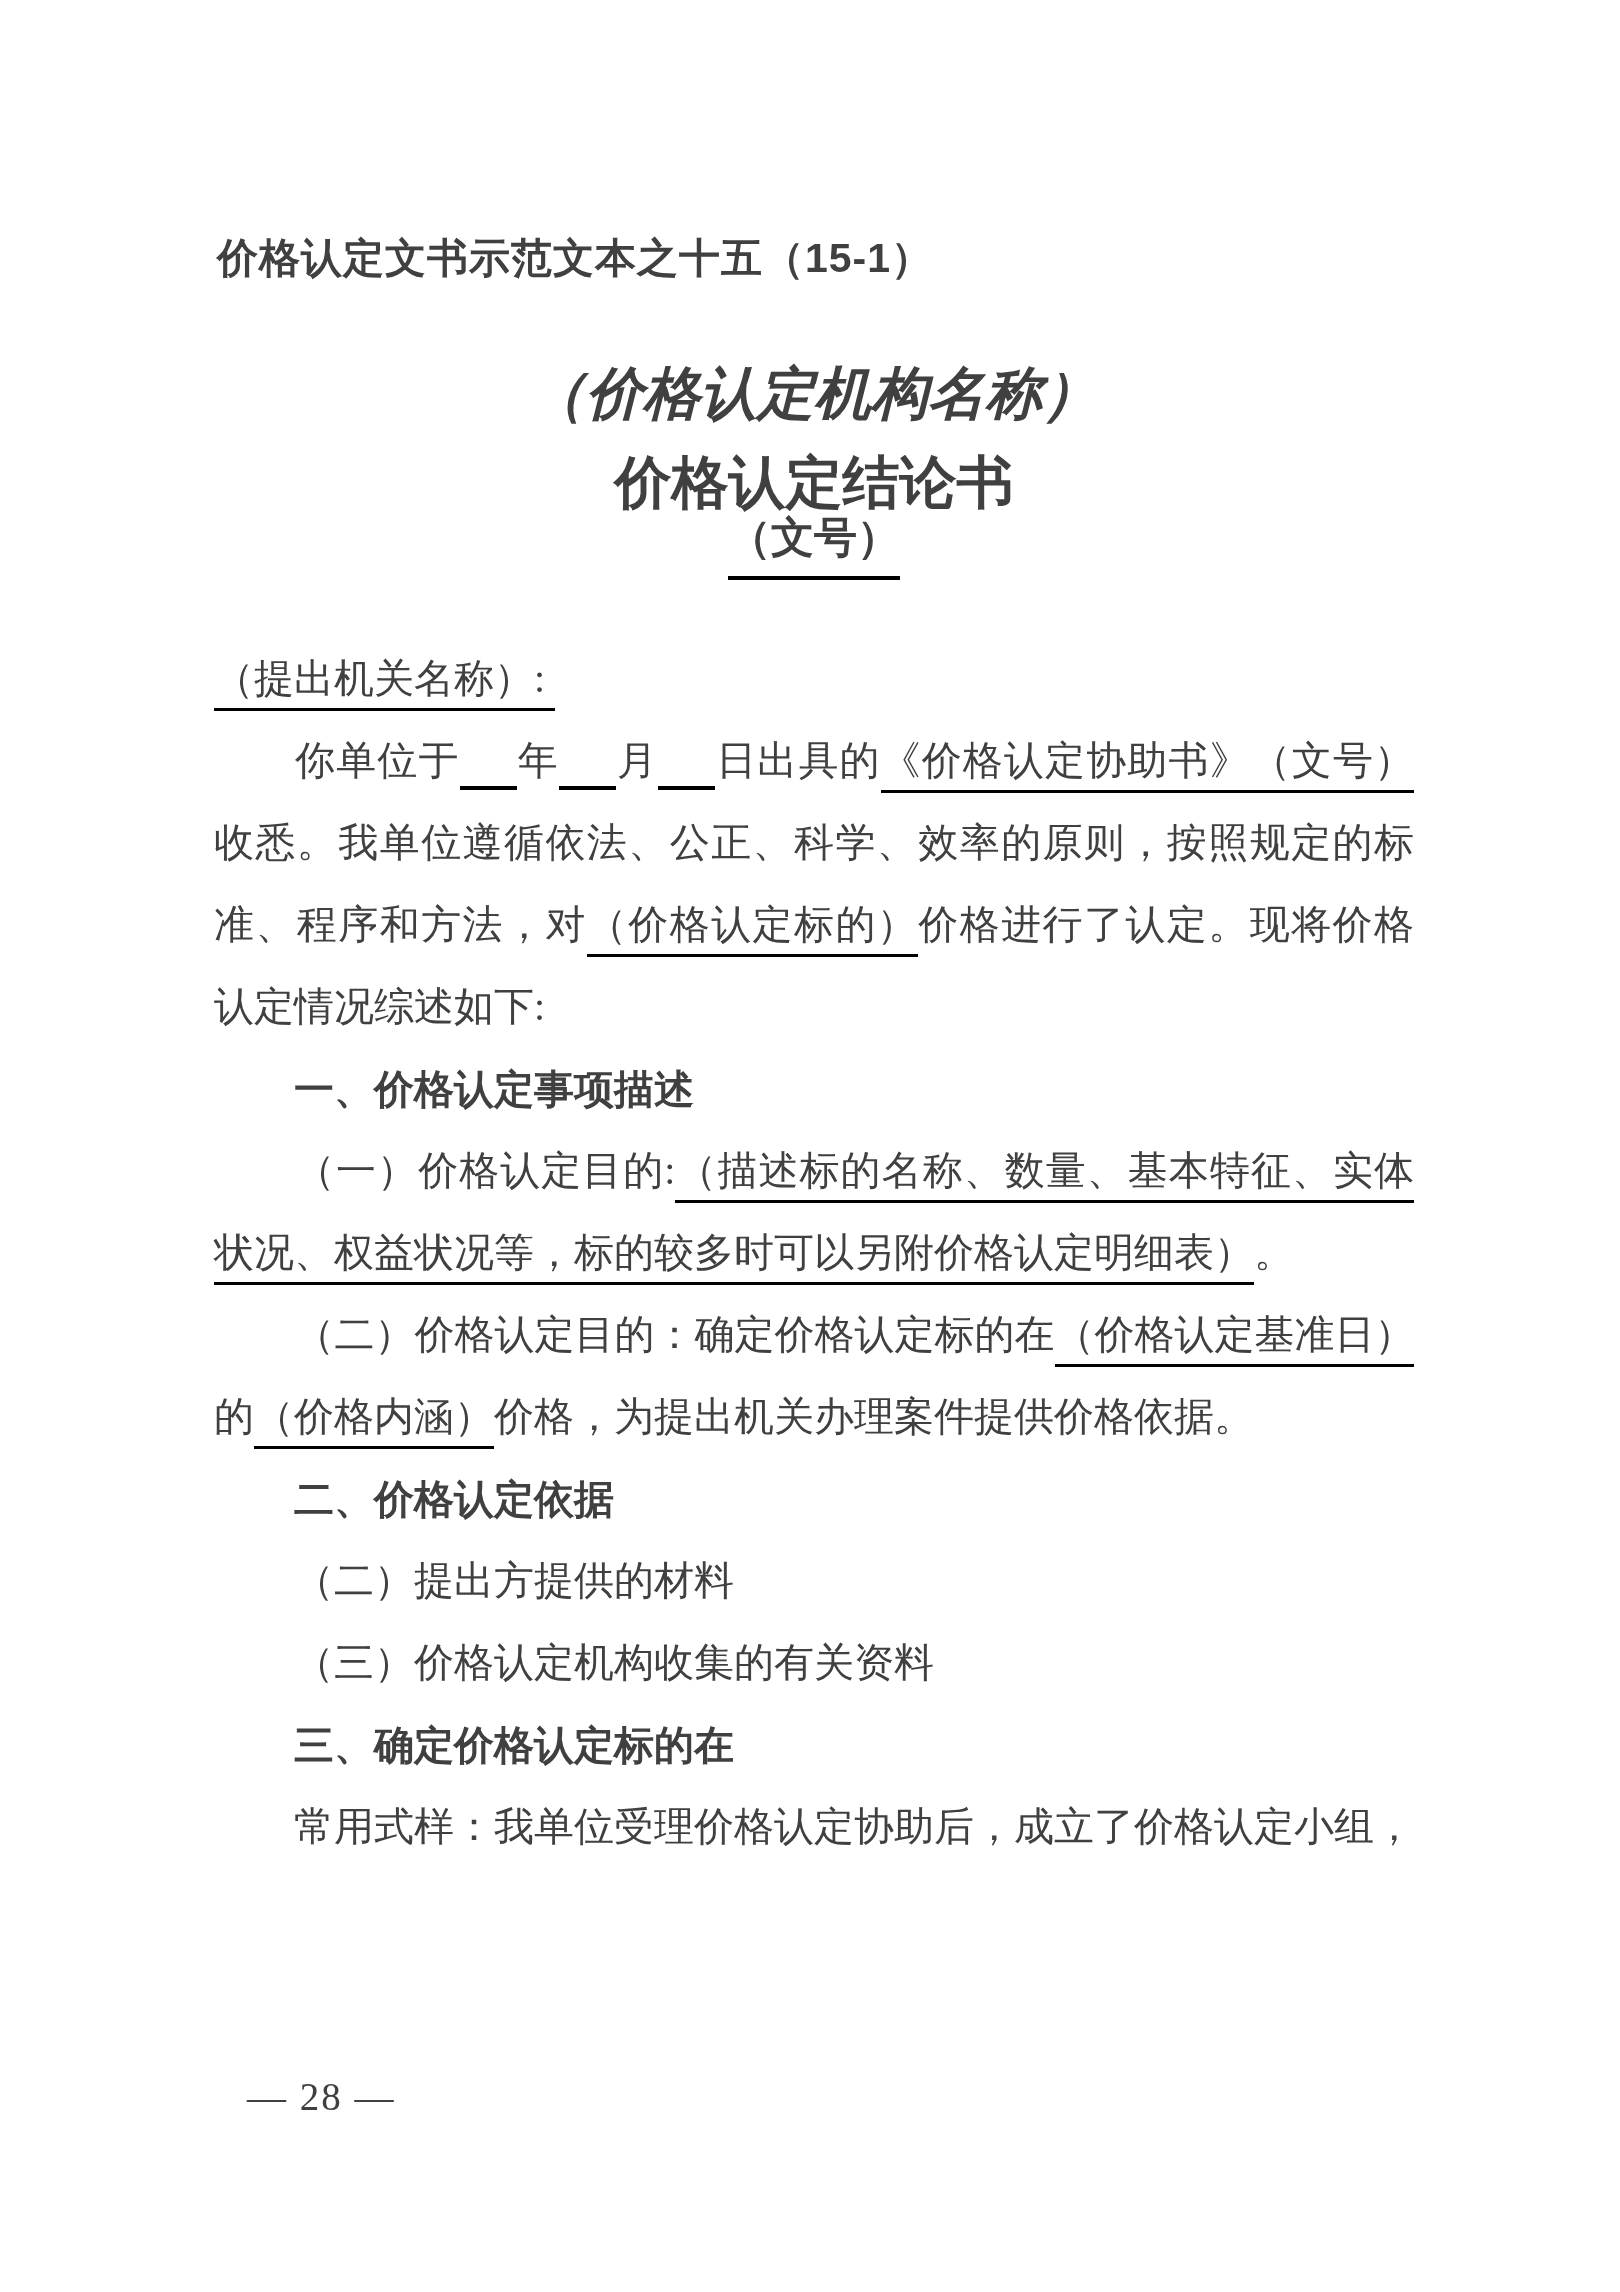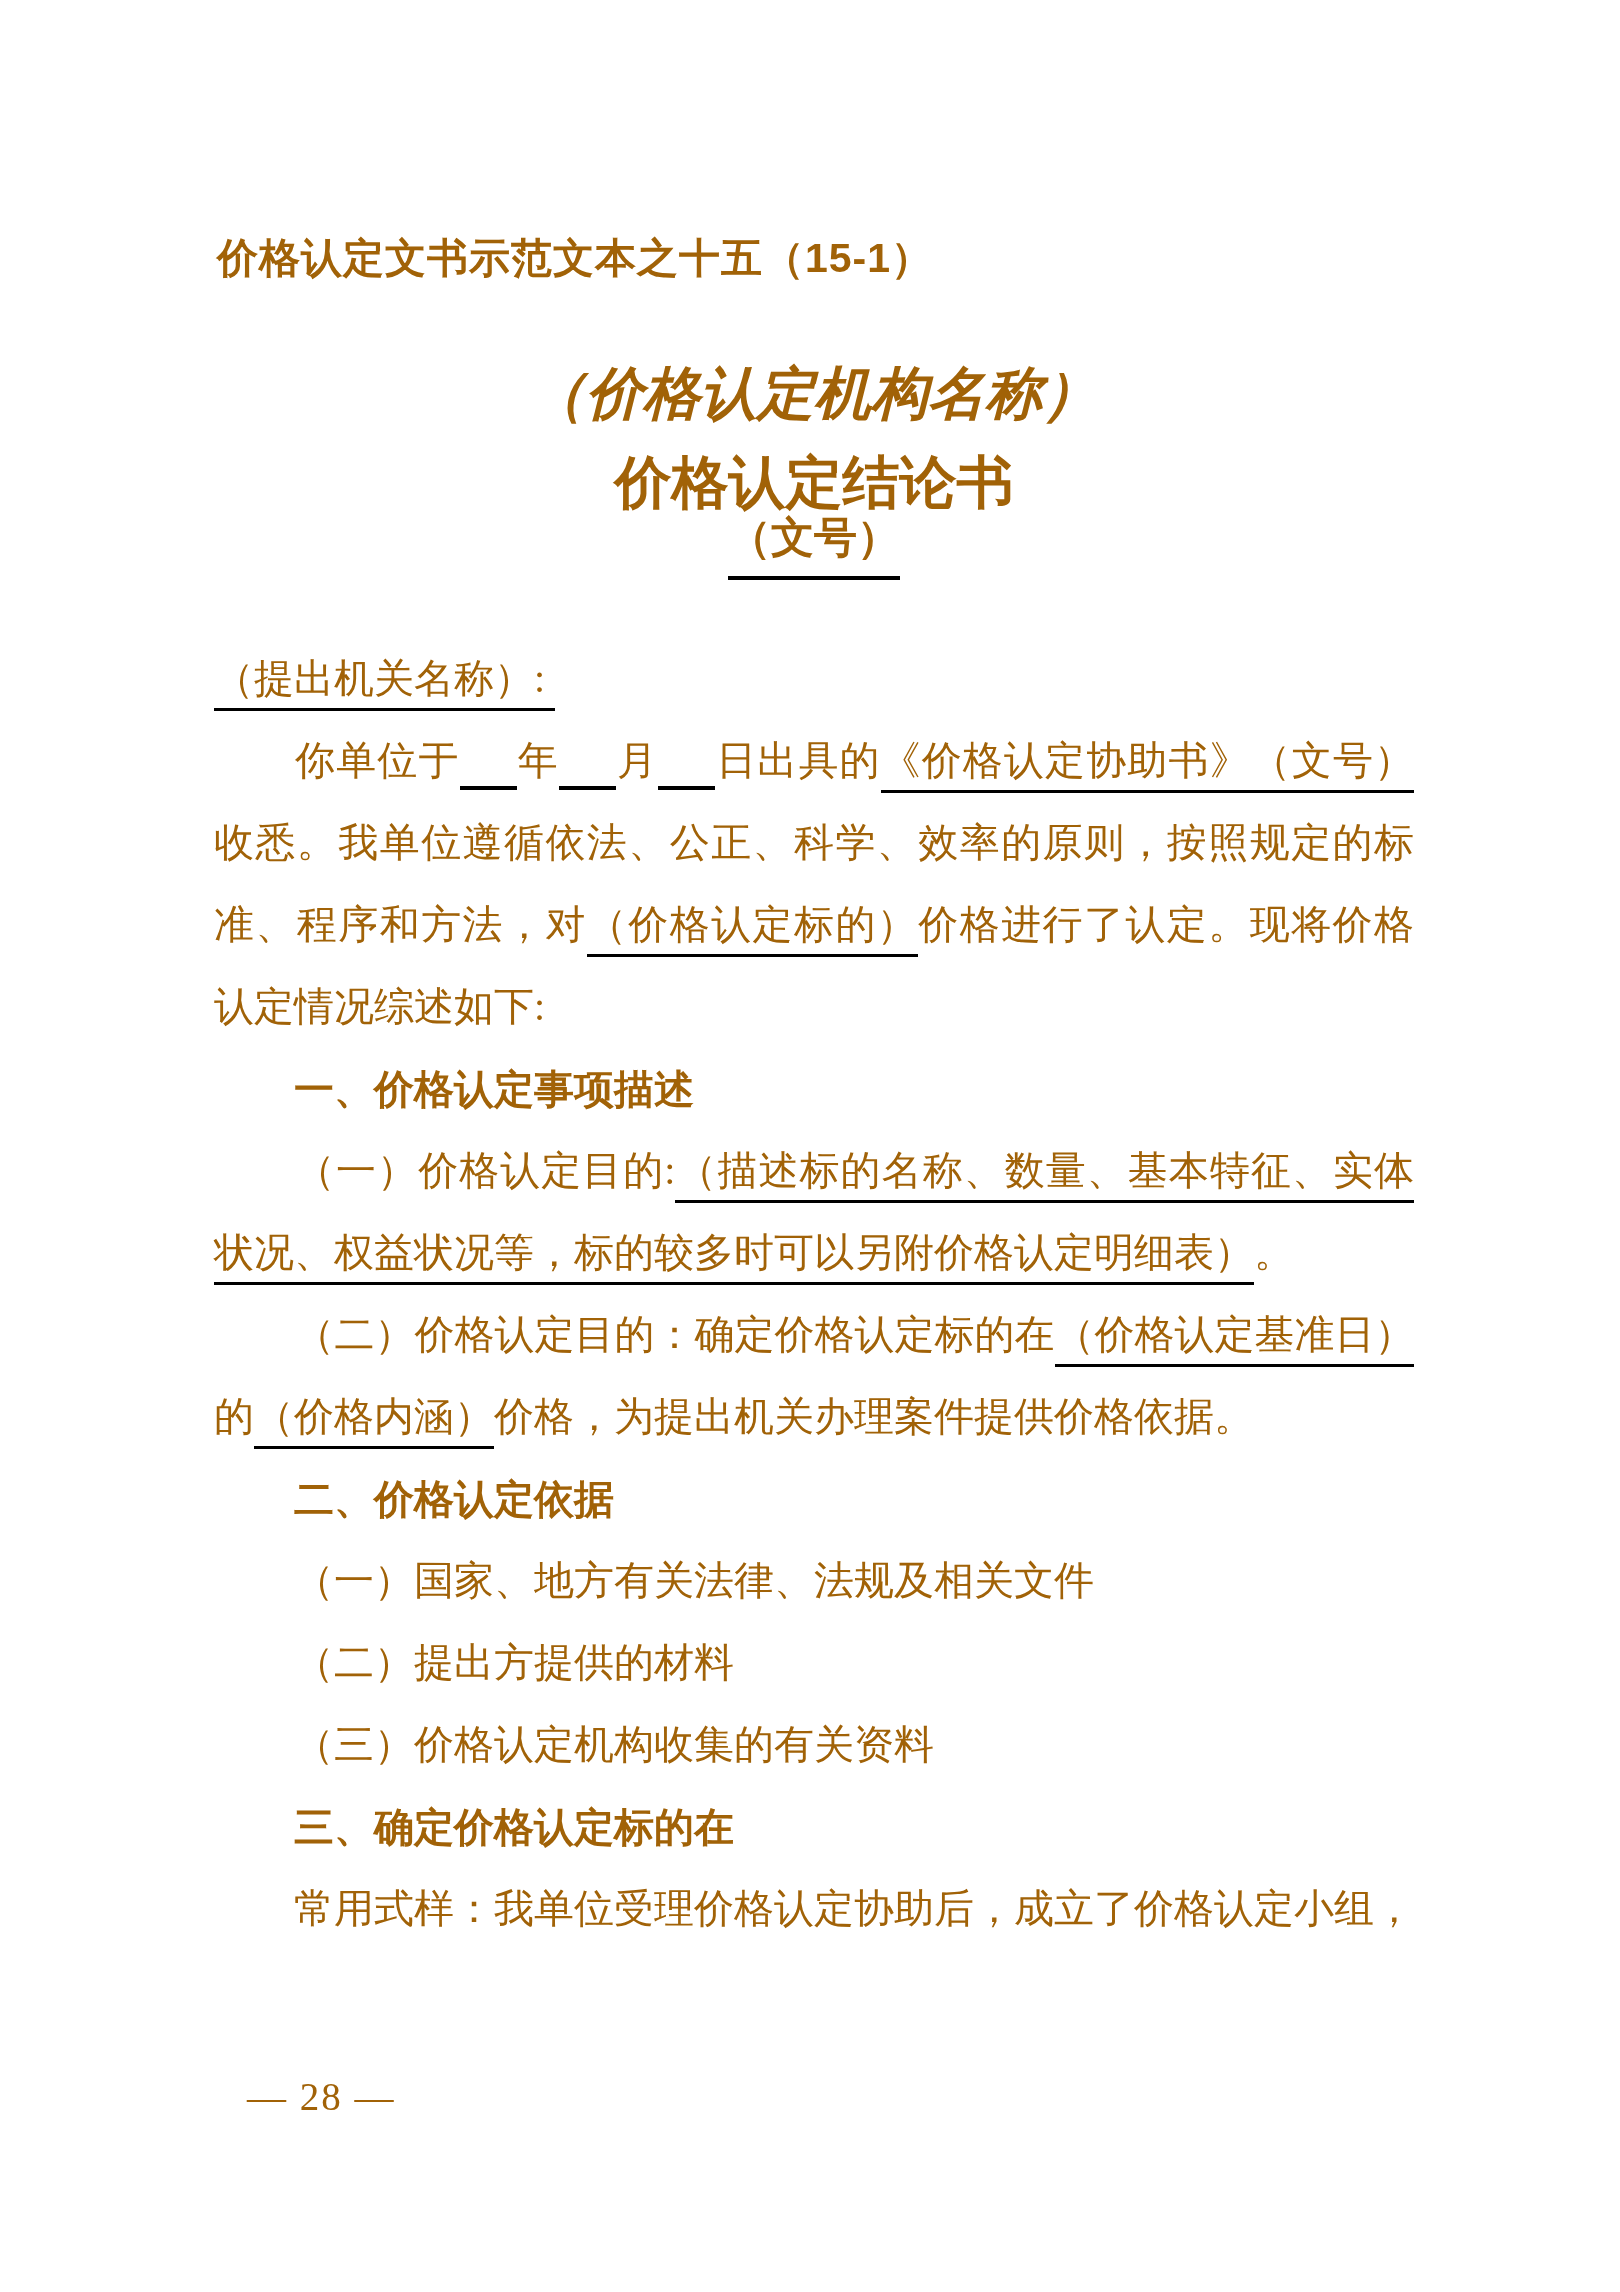--- a/index.html
+++ b/index.html
@@ -1,20 +1,20 @@
 <!DOCTYPE html>
 <html><head>
 <meta charset="utf-8">
 <style>
   html,body { margin:0; padding:0; background:#ffffff; }
   .page {
     position:relative;
     width:1620px; height:2293px;
     background:#ffffff;
-    color:#a16207;
+    color:#404040;
     font-family:"Liberation Serif", serif;
     overflow:hidden;
   }
   
   .doc-header {
     position:absolute; left:217px; top:234px;
     font-family:"Liberation Sans", sans-serif;
     font-weight:bold; font-size:41px; line-height:1.2;
     letter-spacing:1px;
   }
@@ -76,21 +76,20 @@
     <div class="line just"><span class="ind"></span><span>（一）价格认定目的:</span><span class="u">（描述标的名称、数量、基本特征、实体</span></div>
 
     <div class="line"><span class="u">状况、权益状况等，标的较多时可以另附价格认定明细表）</span><span>。</span></div>
 
     <div class="line just tight"><span class="ind"></span><span>（二）价格认定目的：确定价格认定标的在</span><span class="u">（价格认定基准日）</span></div>
 
     <div class="line"><span>的</span><span class="u">（价格内涵）</span><span>价格，为提出机关办理案件提供价格依据。</span></div>
 
     <div class="line heading"><span class="ind"></span><span>二、价格认定依据</span></div>
 
-    <div class="line"><span class="ind"></span><span>（一）国家、地方有关法律、法规及相关文件</span></div>
 
     <div class="line"><span class="ind"></span><span>（二）提出方提供的材料</span></div>
 
     <div class="line"><span class="ind"></span><span>（三）价格认定机构收集的有关资料</span></div>
 
     <div class="line heading"><span class="ind"></span><span>三、确定价格认定标的在</span></div>
 
     <div class="line just"><span class="ind"></span><span>常用式样：我单位受理价格认定协助后，成立了价格认定小组，</span></div>
 
   </div>

